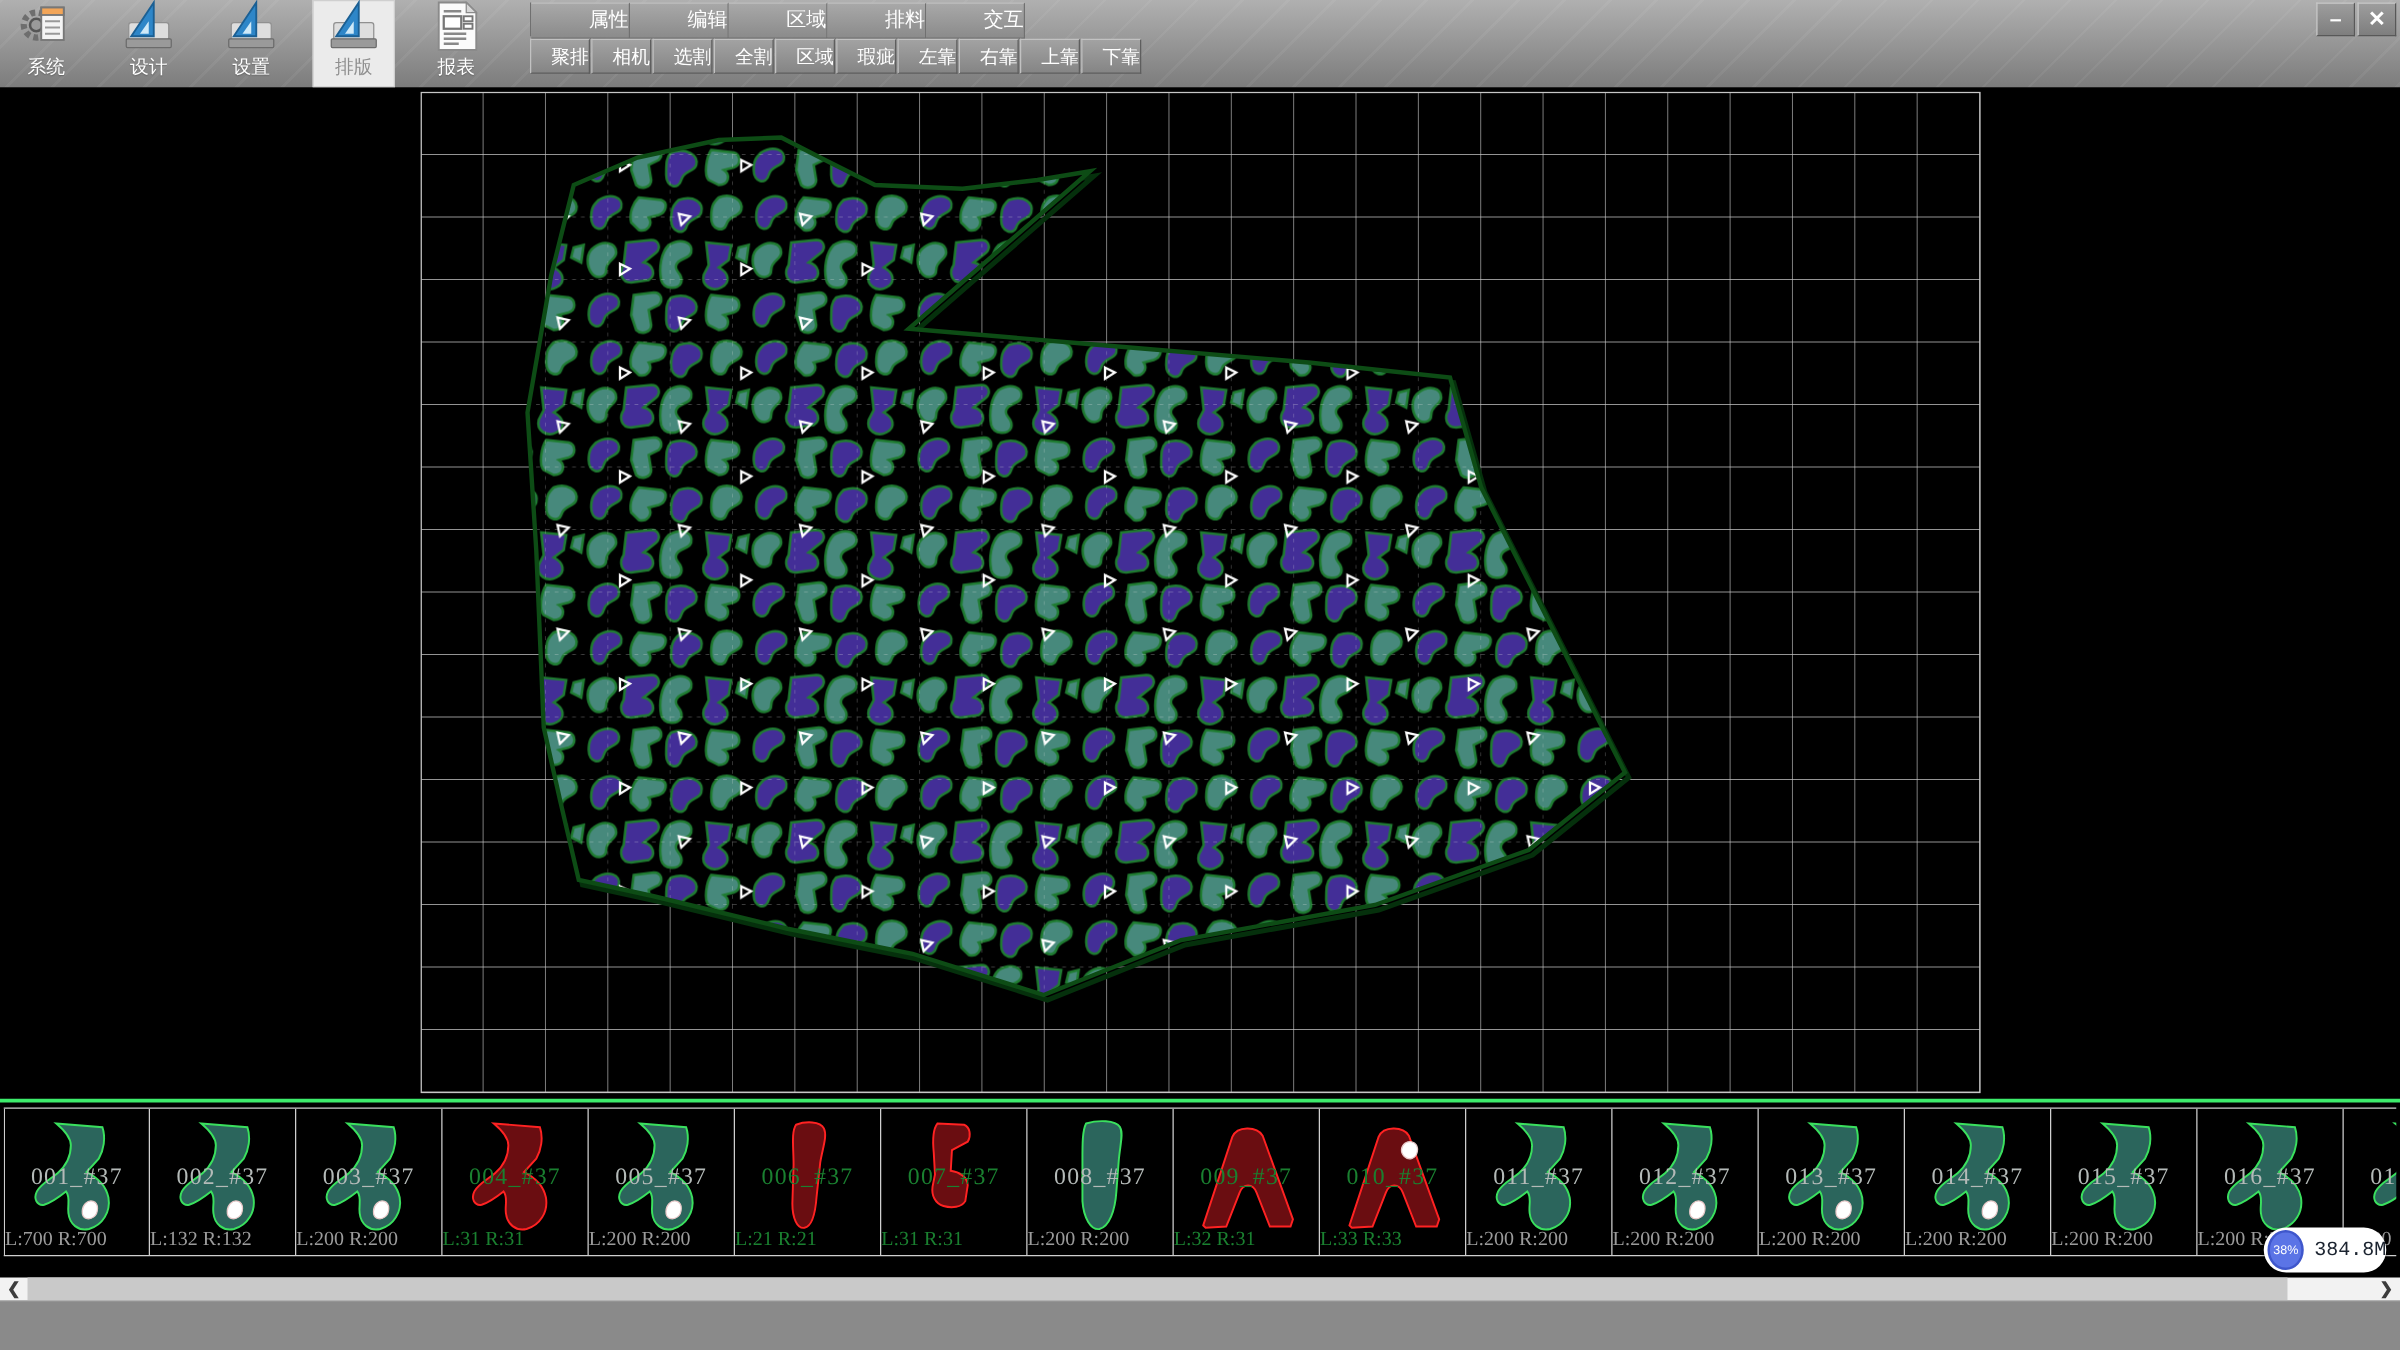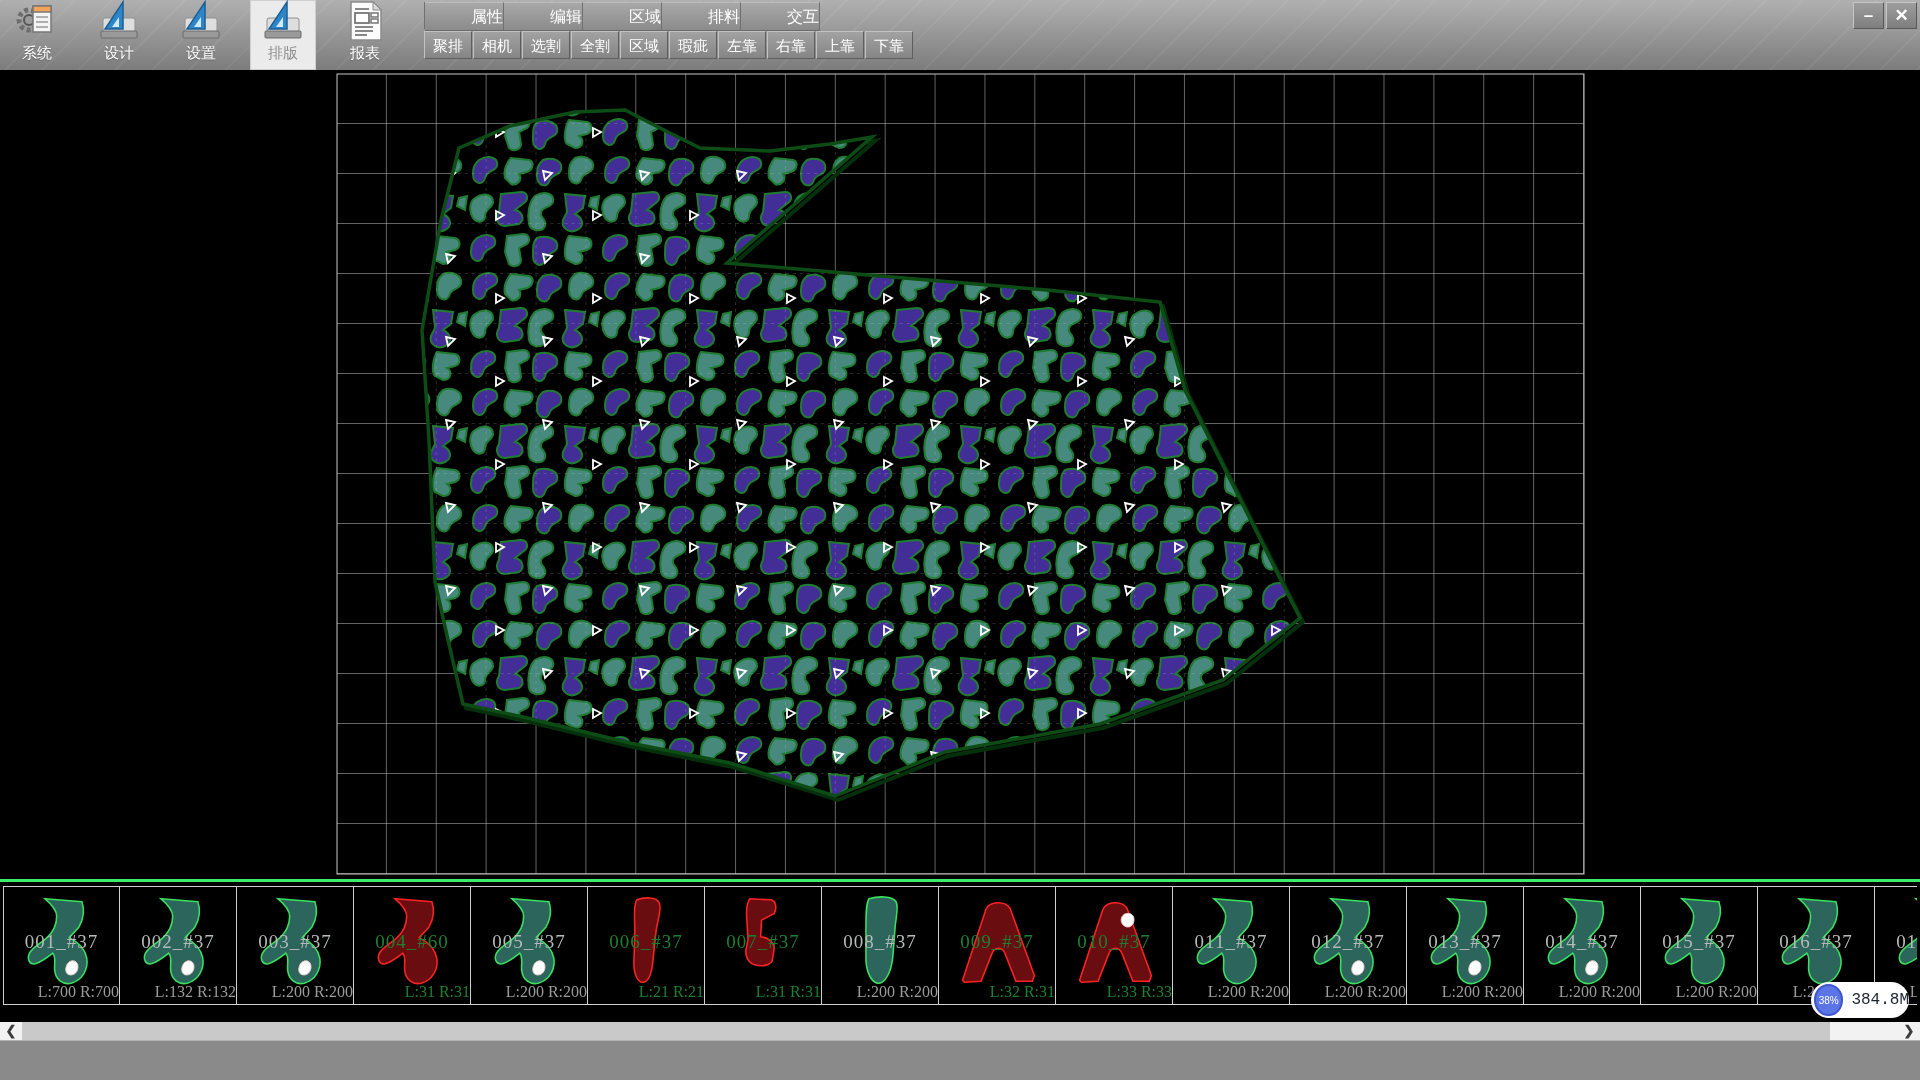--- a/index.html
+++ b/index.html
@@ -19,21 +19,21 @@
   .tab .ticon{width:44px;height:42px;}
   .tab .tlabel{margin-top:2px;font-size:15px;color:#ffffff;text-shadow:0 1px 1px rgba(0,0,0,.25);}
   .tab.active .tlabel{color:#8f8f8f;text-shadow:none;}
 
   .menubar{position:absolute;left:424px;top:2px;display:flex;height:27px;
     border-left:1px solid #707070;}
   .menu-item{width:78px;height:27px;line-height:27px;text-align:right;color:#fff;font-size:16px;
     background:linear-gradient(#a8a8a8,#8b8b8b);
     border-top:1px solid #bdbdbd;border-bottom:1px solid #6a6a6a;border-right:1px solid #707070;}
   .actionbar{position:absolute;left:424px;top:31px;display:flex;gap:1px;height:28px;}
-  .action-btn{width:48px;height:28px;line-height:28px;text-align:center;color:#fff;font-size:15px;
+  .action-btn{width:48px;height:28px;line-height:28px;text-align:right;color:#fff;font-size:15px;
     background:linear-gradient(#a2a2a2,#858585);
     border:1px solid;border-color:#c2c2c2 #5e5e5e #5e5e5e #c2c2c2;box-sizing:border-box;}
 
   .win-controls{position:absolute;right:3px;top:2px;display:flex;gap:2px;}
   .win-btn{width:31px;height:27px;color:#fff;font-weight:bold;font-size:17px;line-height:25px;text-align:center;
     background:linear-gradient(#9d9d9d,#7e7e7e);
     border:1px solid;border-color:#c6c6c6 #585858 #585858 #c6c6c6;box-sizing:border-box;}
 
   
   .canvas{position:absolute;left:0;top:70px;width:1920px;height:809px;background:#000;}
@@ -45,21 +45,21 @@
     border-top:1px solid #cfcfcf;border-bottom:1px solid #cfcfcf;}
   .cell{position:relative;flex:0 0 117px;width:117px;height:117px;box-sizing:border-box;
     border-right:1px solid #cfcfcf;}
   .cell:first-child{border-left:1px solid #cfcfcf;}
   .cell svg.shape{position:absolute;left:10px;top:3px;width:97px;height:103px;}
   .teal .pc{fill:#2b655c;stroke:#3ae05e;stroke-width:1.6;}
   .red  .pc{fill:#6a0d11;stroke:#ff2222;stroke-width:1.6;}
   .hole{fill:#ffffff;stroke:#e8c8c8;stroke-width:1;}
   .cell .lbl{position:absolute;left:0;right:0;top:44px;text-align:center;
     font-family:Liberation Serif, serif;font-size:19px;color:#b4bab8;letter-spacing:1px;}
-  .cell .lr{position:absolute;left:0;right:0;bottom:3px;text-align:right;
+  .cell .lr{position:absolute;left:0;right:0;bottom:3px;text-align:left;
     font-family:"Liberation Serif",serif;font-size:16px;color:#9b9b9b;}
   .cell.red .lbl,.cell.red .lr{color:#1a8030;}
 
   
   .badge{position:absolute;left:1811px;top:982px;width:98px;height:36px;background:#fff;border-radius:18px;
     box-shadow:0 1px 4px rgba(0,0,0,.45);display:flex;align-items:center;z-index:5;}
   .badge .ring{width:28px;height:28px;margin-left:3px;border-radius:50%;background:#5b74e6;
     border:2px solid #3f57cc;display:flex;align-items:center;justify-content:center;}
   .badge .pct{color:#fff;font-size:10px;}
   .badge .mem{margin-left:8px;font-size:16px;color:#1c2430;font-family:Liberation Mono, monospace;}
@@ -246,21 +246,21 @@
             <use href="#sym-boot" class="pc"></use>
             <use href="#sym-boot-hole" class="hole"></use>
           </svg>
         <div class="lbl">003_#37</div>
         <div class="lr">L:200 R:200</div>
       </div>
       <div class="cell red">
         <svg class="shape" viewBox="0 0 100 100">
             <use href="#sym-boot" class="pc"></use>
           </svg>
-        <div class="lbl">004_#60</div>
+        <div class="lbl">004_#37</div>
         <div class="lr">L:31 R:31</div>
       </div>
       <div class="cell teal">
         <svg class="shape" viewBox="0 0 100 100">
             <use href="#sym-boot" class="pc"></use>
             <use href="#sym-boot-hole" class="hole"></use>
           </svg>
         <div class="lbl">005_#37</div>
         <div class="lr">L:200 R:200</div>
       </div>

